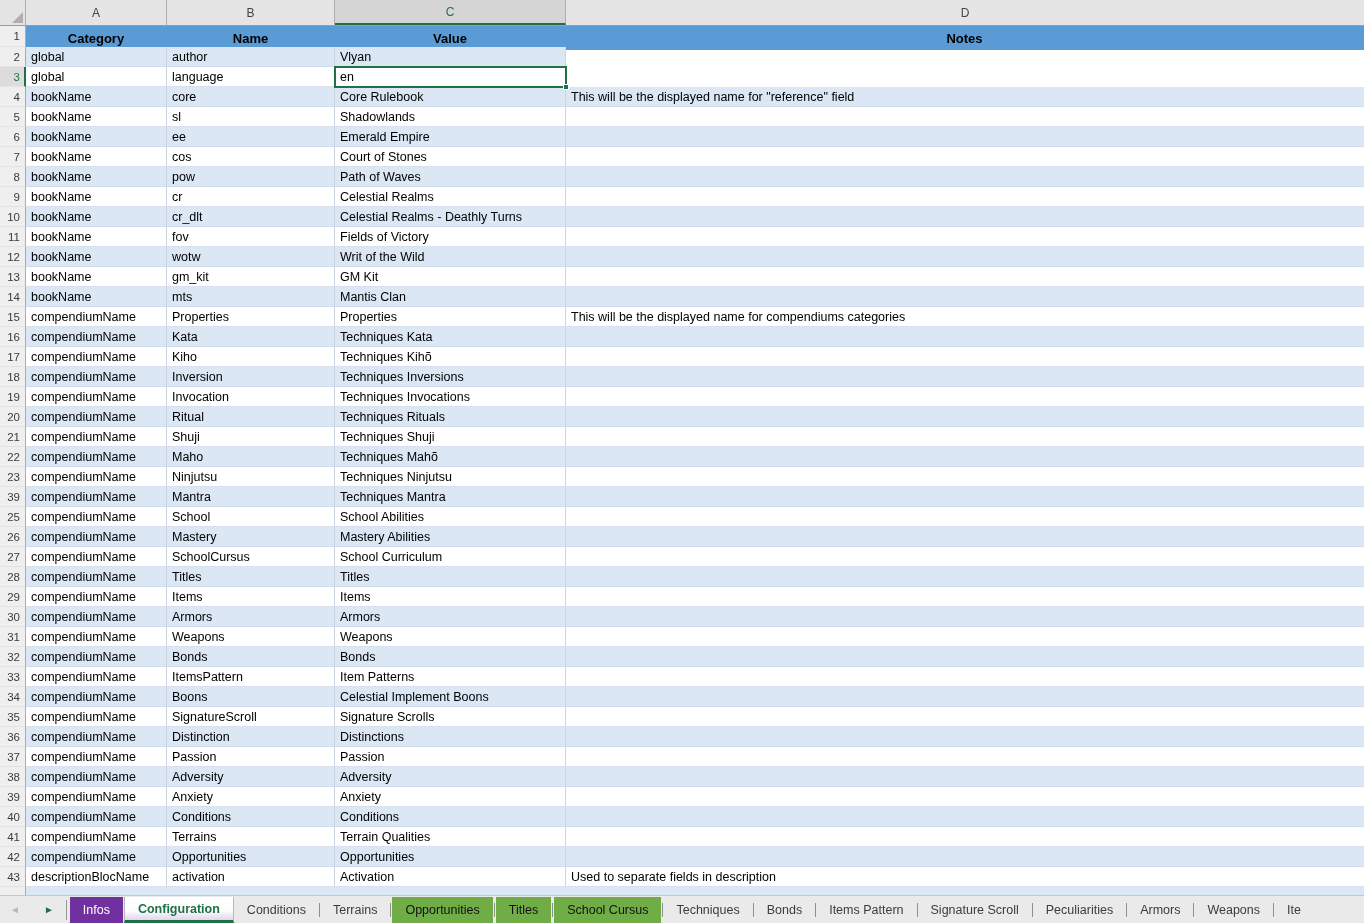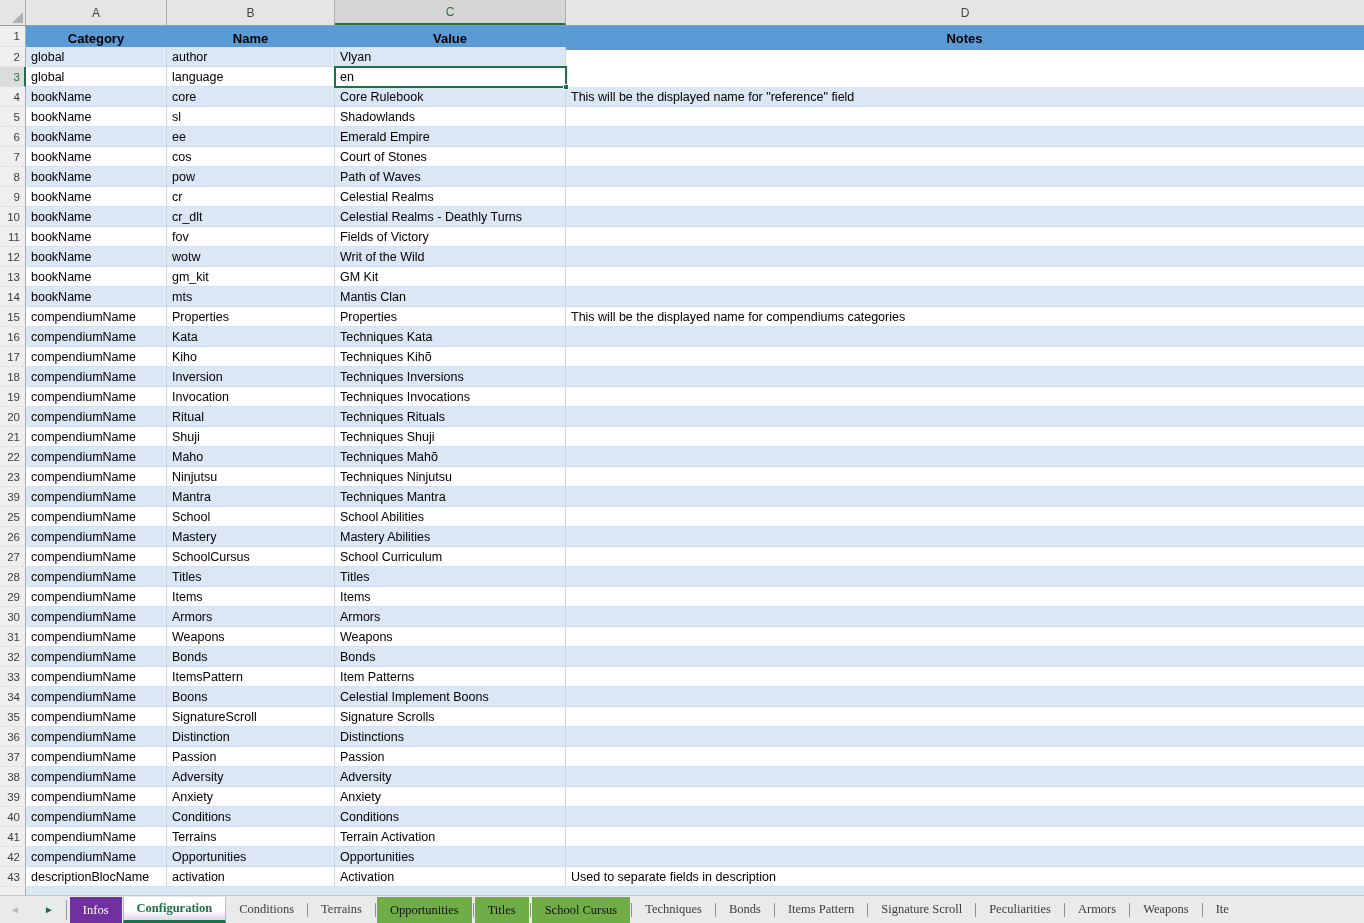--- a/index.html
+++ b/index.html
@@ -352,21 +352,21 @@
         <div class="rownum">40</div>
         <div class="cell c-a w-a">compendiumName</div>
         <div class="cell c-b w-b">Conditions</div>
         <div class="cell c-c w-c overflow">Conditions</div>
         <div class="cell c-d w-d"></div>
       </div>
       <div class="grid-row plain">
         <div class="rownum">41</div>
         <div class="cell c-a w-a">compendiumName</div>
         <div class="cell c-b w-b">Terrains</div>
-        <div class="cell c-c w-c overflow">Terrain Activation</div>
+        <div class="cell c-c w-c overflow">Terrain Qualities</div>
         <div class="cell c-d w-d"></div>
       </div>
       <div class="grid-row banded">
         <div class="rownum">42</div>
         <div class="cell c-a w-a">compendiumName</div>
         <div class="cell c-b w-b">Opportunities</div>
         <div class="cell c-c w-c overflow">Opportunities</div>
         <div class="cell c-d w-d"></div>
       </div>
       <div class="grid-row plain">
@@ -386,21 +386,21 @@
   <div id="sel-border">
     <div id="fill-handle"></div>
   </div>
 
   <div id="tabbar">
     <div id="tab-nav">
       <span class="nav-arrow" id="nav-left">◄</span>
       <span class="nav-arrow" id="nav-right">►</span>
     </div>
     <div id="tab-nav-sep"></div>
-    <div id="tabs-container" style="display:flex;font-family:Liberation Serif, serif;">
+    <div id="tabs-container" style="display:flex;">
         <div class="sheet-tab purple">Infos</div>
         <div class="sheet-tab active">Configuration</div>
         <div class="sheet-tab normal">Conditions</div>
         <div class="tab-sep"></div>
         <div class="sheet-tab normal">Terrains</div>
         <div class="tab-sep"></div>
         <div class="sheet-tab green">Opportunities</div>
         <div class="tab-sep"></div>
         <div class="sheet-tab green">Titles</div>
         <div class="tab-sep"></div>

